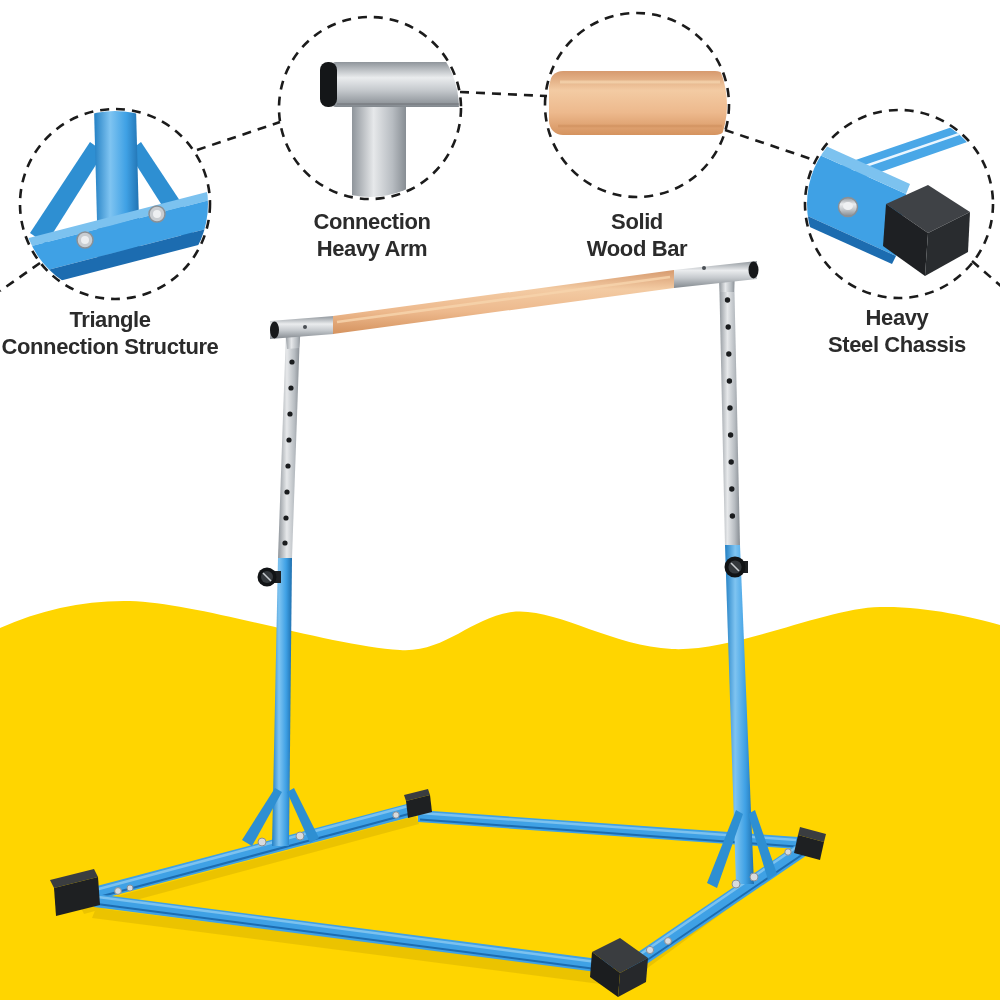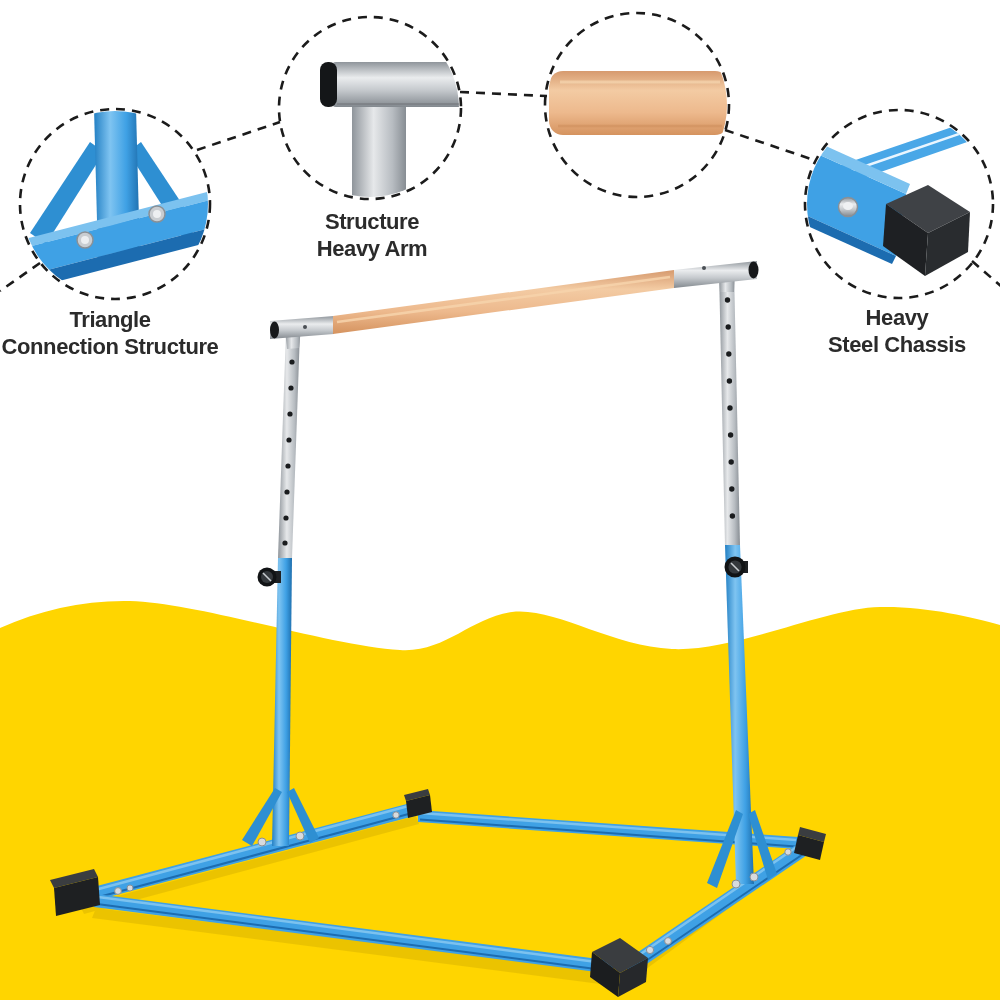--- a/index.html
+++ b/index.html
@@ -244,21 +244,25 @@
     <line x1="725" y1="130" x2="814" y2="160"></line>
     <line x1="972" y1="261" x2="1002" y2="287"></line>
   </g>
 </svg>
 
   <div class="callout-label" id="label-triangle">
     <div>Triangle</div>
     <div>Connection Structure</div>
   </div>
   <div class="callout-label" id="label-arm">
-    <div>Structure</div>
+    <div>Connection</div>
     <div>Heavy Arm</div>
+  </div>
+  <div class="callout-label" id="label-wood">
+    <div>Solid</div>
+    <div>Wood Bar</div>
   </div>
   <div class="callout-label" id="label-chassis">
     <div>Heavy</div>
     <div>Steel Chassis</div>
   </div>
 
 </div>
 
 </body></html>

